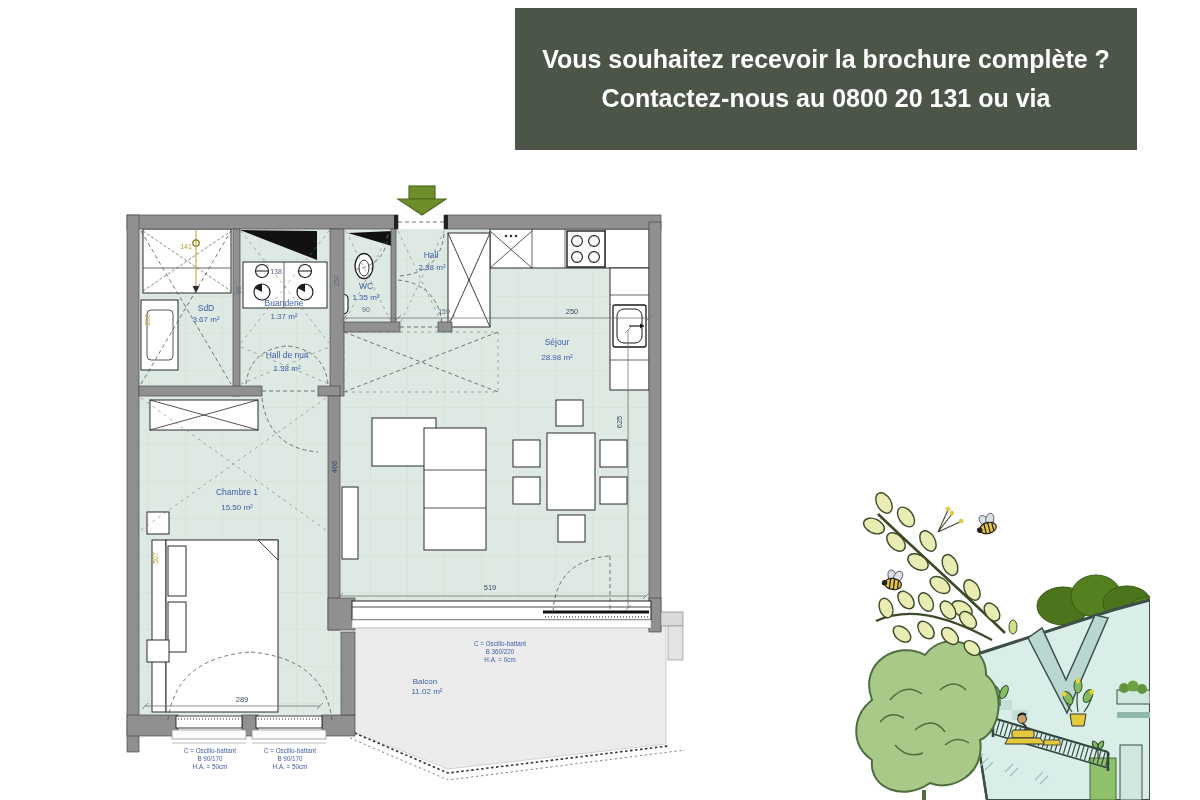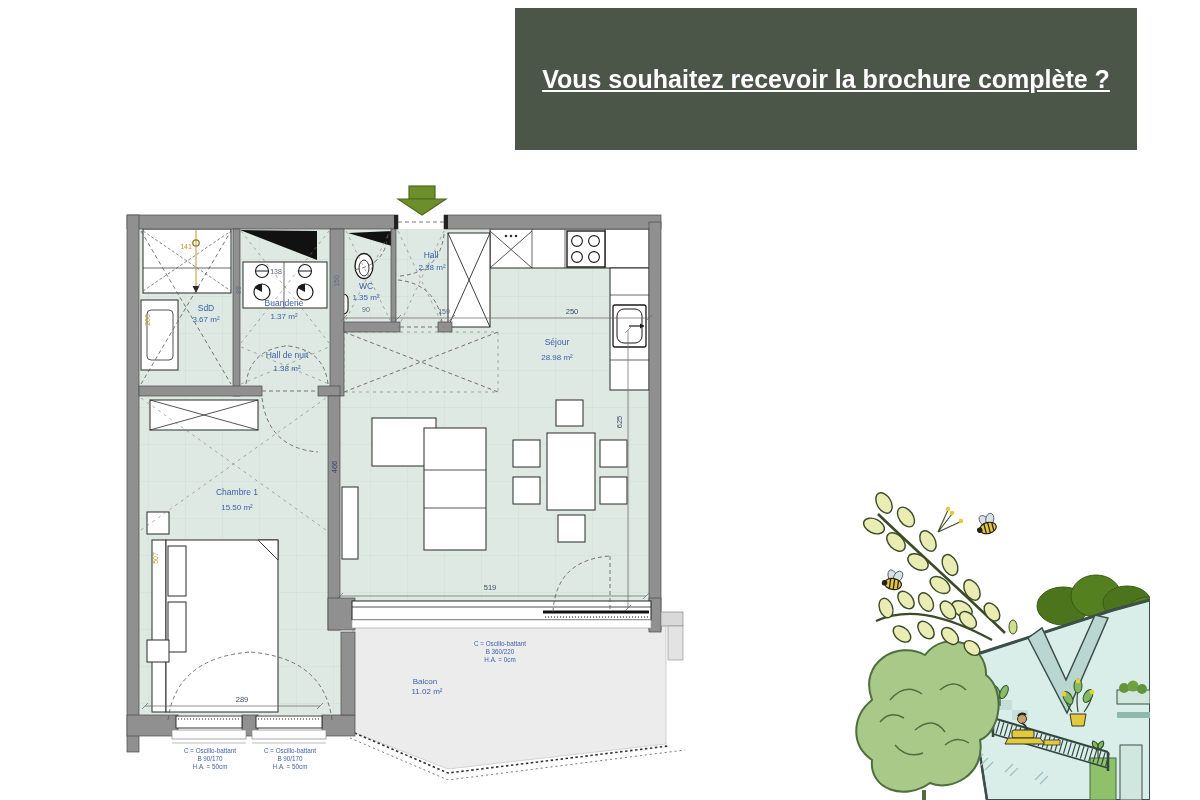--- a/index.html
+++ b/index.html
@@ -1,20 +1,20 @@
 <!DOCTYPE html>
 <html><head>
 <meta charset="utf-8">
 <style>
   html,body{margin:0;padding:0;}
   body{width:1200px;height:800px;background:#ffffff;position:relative;overflow:hidden;
        font-family:"Liberation Sans",sans-serif;}
   .banner{position:absolute;left:515px;top:8px;width:622px;height:142px;background:#4b5548;
           color:#ffffff;display:flex;flex-direction:column;justify-content:center;align-items:center;
-          text-align:center;font-weight:bold;font-size:25px;line-height:39px;text-decoration:underline;}
+          text-align:center;font-weight:bold;font-size:25px;line-height:39px;}
   .plan-svg{position:absolute;left:125px;top:180px;}
   .illu-svg{position:absolute;left:848px;top:468px;}
   
   text{font-family:"Liberation Sans",sans-serif;}
   .lbl{fill:#3d5fa8;font-size:8.5px;text-anchor:middle;}
   .area{fill:#3d5fa8;font-size:8px;text-anchor:middle;}
   .dimN{fill:#3a4a66;font-size:7.5px;text-anchor:middle;}
   .dimS{fill:#5a6b85;font-size:7px;text-anchor:middle;}
   .dimO{fill:#c09a2a;font-size:7px;text-anchor:middle;}
   .win{fill:#3d5fa8;font-size:6.3px;text-anchor:middle;}
@@ -22,20 +22,21 @@
   .wall{fill:#909090;stroke:#4a4a4a;stroke-width:0.7;}
   .dash{fill:none;stroke:#555;stroke-width:0.8;stroke-dasharray:4 3;}
   .dashL{fill:none;stroke:#777;stroke-width:0.6;stroke-dasharray:3 4;}
   .dimline{stroke:#666;stroke-width:0.7;}
 </style>
 </head>
 <body>
 
 <div class="banner">
   <div>Vous souhaitez recevoir la brochure complète ?</div>
+  <div>Contactez-nous au 0800 20 131 ou via</div>
 </div>
 
 <svg class="plan-svg" width="560" height="600" viewBox="125 180 560 600" xmlns="http://www.w3.org/2000/svg">
   <defs>
     <pattern id="g37" width="37" height="37" patternUnits="userSpaceOnUse">
       <path d="M37 0H0V37" fill="none" stroke="#cbdcd2" stroke-width="0.8"></path>
     </pattern>
   </defs>
 
   <g>

